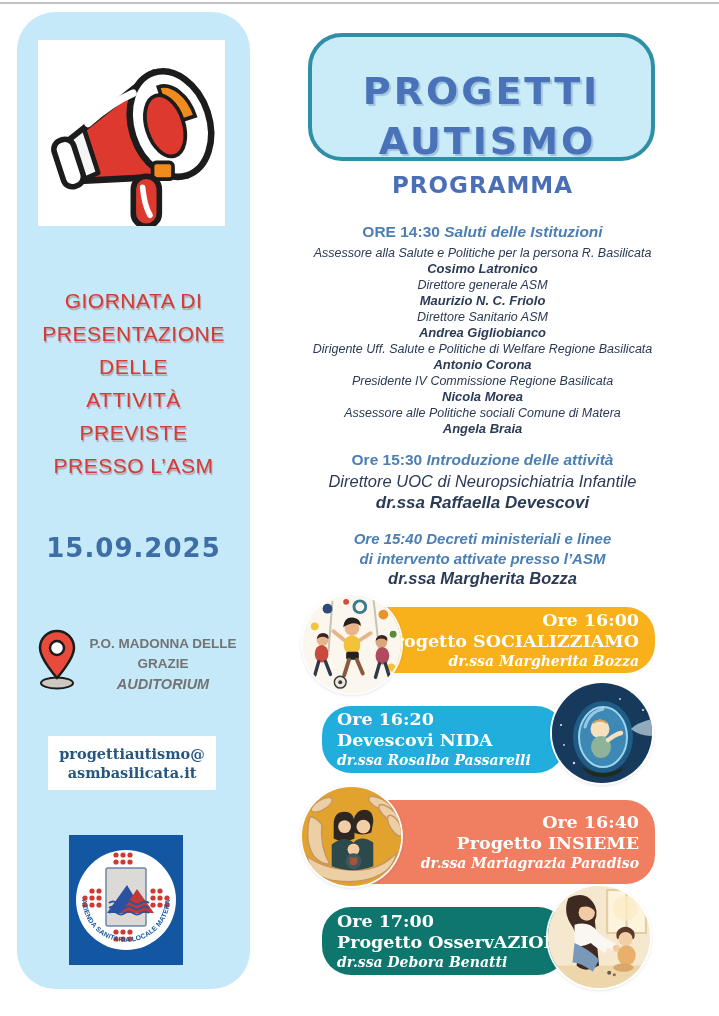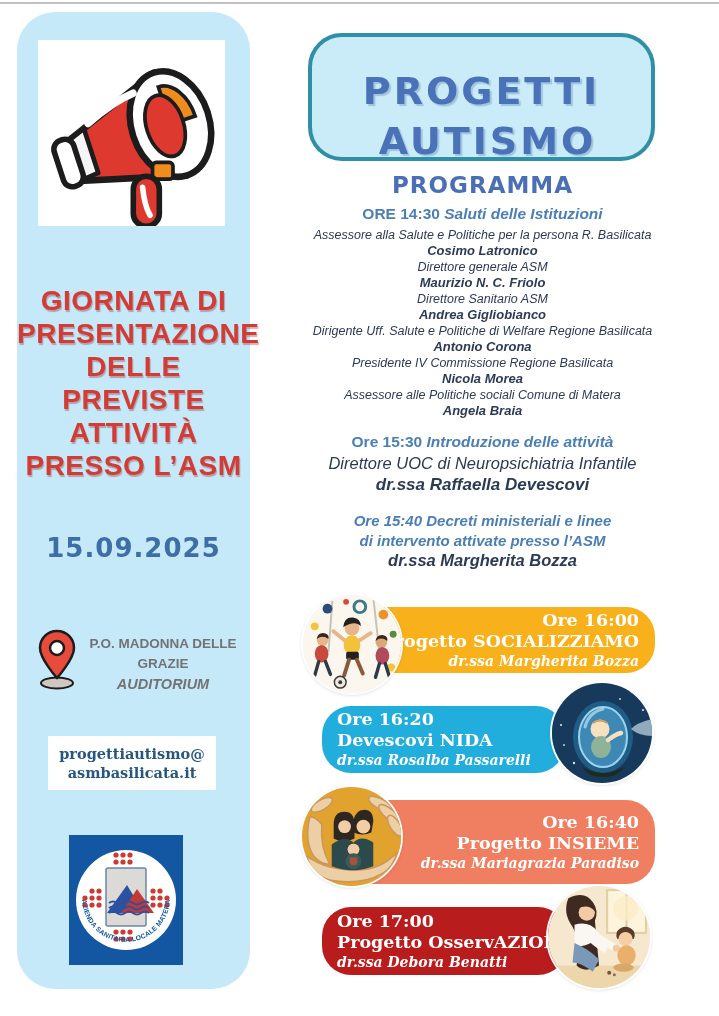--- a/index.html
+++ b/index.html
@@ -12,21 +12,21 @@
   
   #sidebar {
     position:absolute; left:17px; top:12px; width:233px; height:977px;
     background:#c6e9f9; border-radius:38px;
   }
   .megaphone-box { position:absolute; left:21px; top:28px; width:187px; height:186px; background:#ffffff; }
   .megaphone-box svg { width:100%; height:100%; }
 
   .event-title {
     position:absolute; top:272px; left:0; width:100%; text-align:center;
-    color:#d23c34; font-weight:bold; font-size:28px; line-height:33px; letter-spacing:.5px;
+    color:#d23c34; font-weight:normal; font-size:21px; line-height:33px; letter-spacing:.5px;
     text-shadow:1px 1.5px 1px rgba(140,30,30,.35);
   }
   .event-date {
     position:absolute; top:521px; left:0; width:100%; text-align:center;
     font-family:"DejaVu Sans", sans-serif; font-weight:bold;
     color:#3d6ea5; font-size:26px; letter-spacing:1px;
   }
   .pin-wrap { position:absolute; left:20px; top:616px; width:40px; height:70px; }
   .location-text {
     position:absolute; left:62px; top:622px; width:168px; text-align:center;
@@ -51,21 +51,21 @@
   }
   .title-box .l1 { margin-top:32px; font-size:38px; letter-spacing:3px; text-shadow:2px 2px 1px rgba(70,100,160,.3); }
   .title-box .l2 { margin-top:6px;  font-size:38px; letter-spacing:3px; text-shadow:2px 2px 1px rgba(70,100,160,.3);padding-left:12px; }
   .programma {
     position:absolute; left:290px; top:172px; width:385px; text-align:center;
     font-family:"DejaVu Sans", sans-serif; font-weight:bold;
     font-size:23px; color:#4a6fb5; letter-spacing:1px;
   }
 
   
-  .schedule { position:absolute; left:281px; top:205px; width:403px; text-align:center; color:#2b3a55; }
+  .schedule { position:absolute; left:281px; top:223px; width:403px; text-align:center; color:#2b3a55; }
   .s-heading { font-size:15.5px; color:#4b7fb4; font-weight:bold; }
   .s-heading .it { font-style:italic; }
   .entries { margin-top:4px; }
   .entry-role { font-size:12.5px; font-style:italic; line-height:16px; }
   .entry-name { font-size:13px;  font-style:italic; font-weight:bold; line-height:16px; }
   .session2 { margin-top:14px; }
   .s2-role { font-size:16.5px; font-style:italic; margin-top:3px; }
   .s2-name { font-size:17px; font-style:italic; font-weight:bold; margin-top:2px; }
   .session3 { margin-top:16px; color:#4b7fb4; font-weight:bold; font-style:italic; font-size:15px; line-height:19.5px; }
   .s3-name { color:#2b3a55; font-size:16.5px; margin-top:1px; }
@@ -75,21 +75,21 @@
     position:absolute; border-radius:29px; color:#ffffff; z-index:2;
     font-family:"DejaVu Serif", serif; font-weight:bold;
     display:flex; flex-direction:column; justify-content:center; box-sizing:border-box;
   }
   .banner .time   { font-size:17.5px; line-height:21px; }
   .banner .ptitle { font-size:17.5px; line-height:21px; white-space:nowrap; }
   .banner .speaker{ font-size:14px; font-style:italic; line-height:19px; white-space:nowrap; }
   .b1 { left:330px; top:607px; width:325px; height:66px; background:#f8b01b; text-align:right; padding-right:16px; }
   .b2 { left:322px; top:706px; width:243px; height:67px; background:#22aedd; text-align:left;  padding-left:15px; }
   .b3 { left:330px; top:800px; width:325px; height:84px; background:#f07e60; text-align:right; padding-right:16px; }
-  .b4 { left:322px; top:907px; width:245px; height:68px; background:#b91c1c; text-align:left;  padding-left:15px; }
+  .b4 { left:322px; top:907px; width:245px; height:68px; background:#0f766e; text-align:left;  padding-left:15px; }
 
   .pcircle {
     position:absolute; border-radius:50%; overflow:hidden; z-index:5;
     box-shadow:0 0 0 2px rgba(255,255,255,.95), 0 1px 4px rgba(0,0,0,.25);
   }
   .pcircle svg { width:100%; height:100%; display:block; }
   .c1 { left:303px; top:595px; width:98px;  height:98px; }
   .c2 { left:552px; top:683px; width:100px; height:100px; }
   .c3 { left:302px; top:787px; width:99px;  height:99px; }
   .c4 { left:548px; top:886px; width:102px; height:102px; }
@@ -116,22 +116,22 @@
           <rect x="40" y="74" width="14" height="27" rx="7" fill="#dd392e" stroke="#1c1c1c" stroke-width="3" transform="rotate(18 47 87)"></rect>
           <path d="M45 80 Q46 90 49 95" stroke="#ffffff" stroke-width="3" fill="none" stroke-linecap="round" transform="rotate(18 47 87)"></path>
         </g>
       </svg>
     </div>
 
     <div class="event-title">
       <div>GIORNATA DI</div>
       <div>PRESENTAZIONE</div>
       <div>DELLE</div>
+      <div>ATTIVITÀ</div>
       <div>PREVISTE</div>
-      <div>ATTIVITÀ</div>
       <div>PRESSO L’ASM</div>
     </div>
 
     <div class="event-date">15.09.2025</div>
 
     <div class="pin-wrap">
       <svg viewBox="0 0 40 62">
         <ellipse cx="20" cy="55" rx="16" ry="5.5" fill="#cfc8c0" stroke="#1c1c1c" stroke-width="2"></ellipse>
         <path d="M20 3 C29.5 3 37 10.5 37 20 C37 31 20 50 20 50 C20 50 3 31 3 20 C3 10.5 10.5 3 20 3 Z" fill="#e84b3b" stroke="#1c1c1c" stroke-width="2.5"></path>
         <circle cx="20" cy="20" r="7" fill="#ffffff" stroke="#1c1c1c" stroke-width="2.5"></circle>

